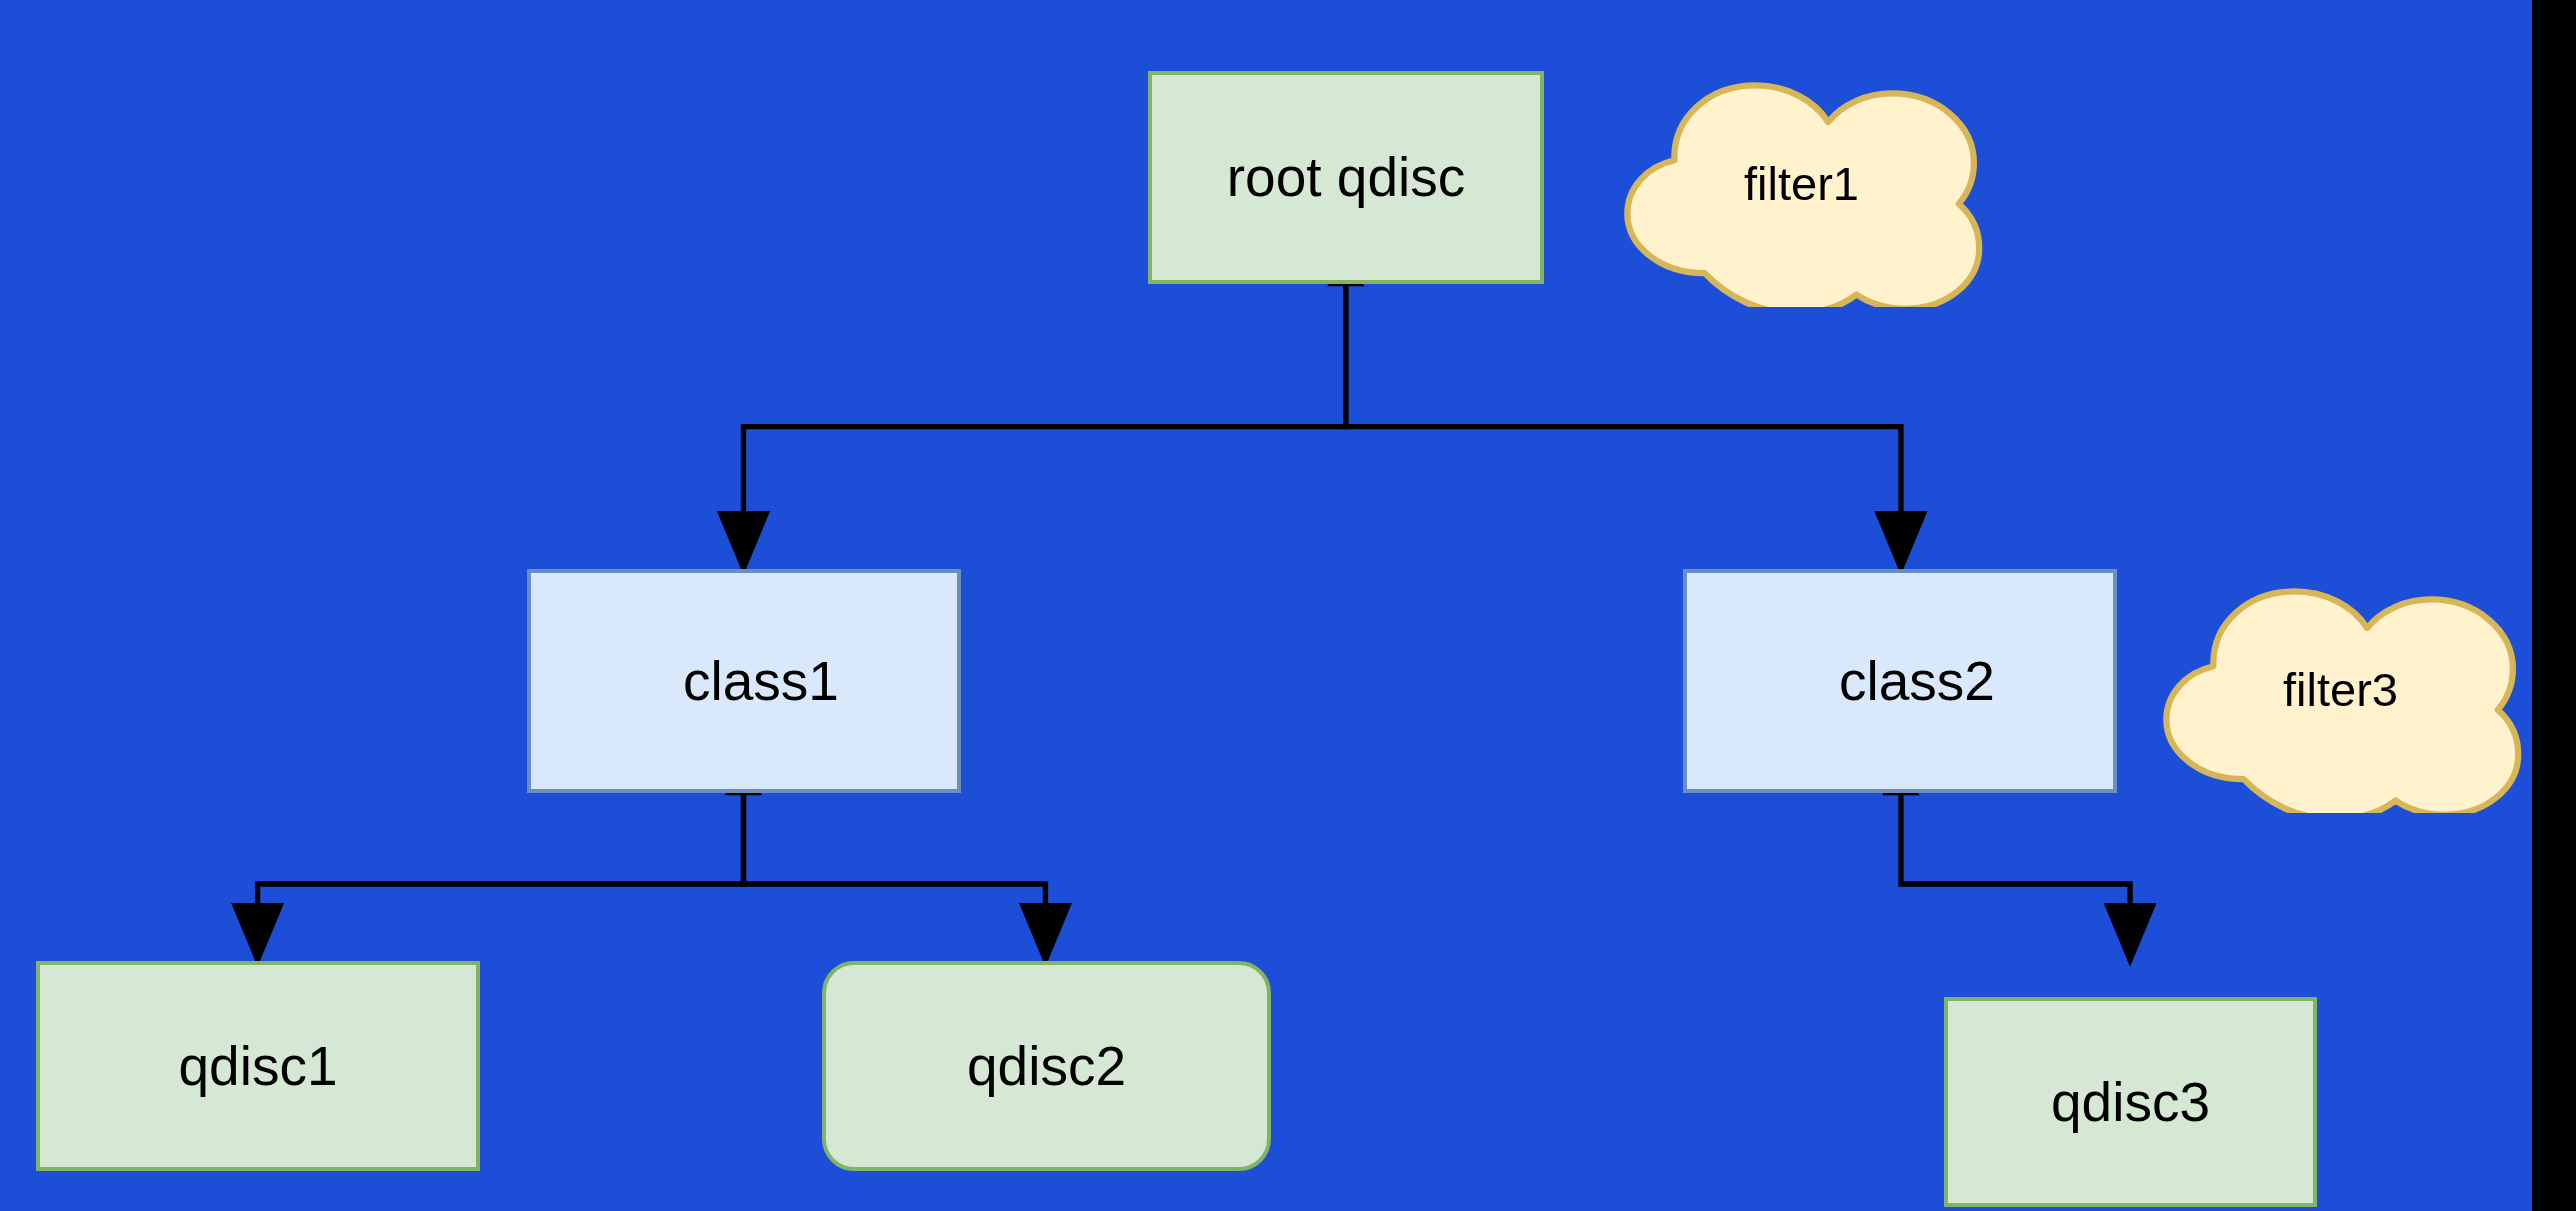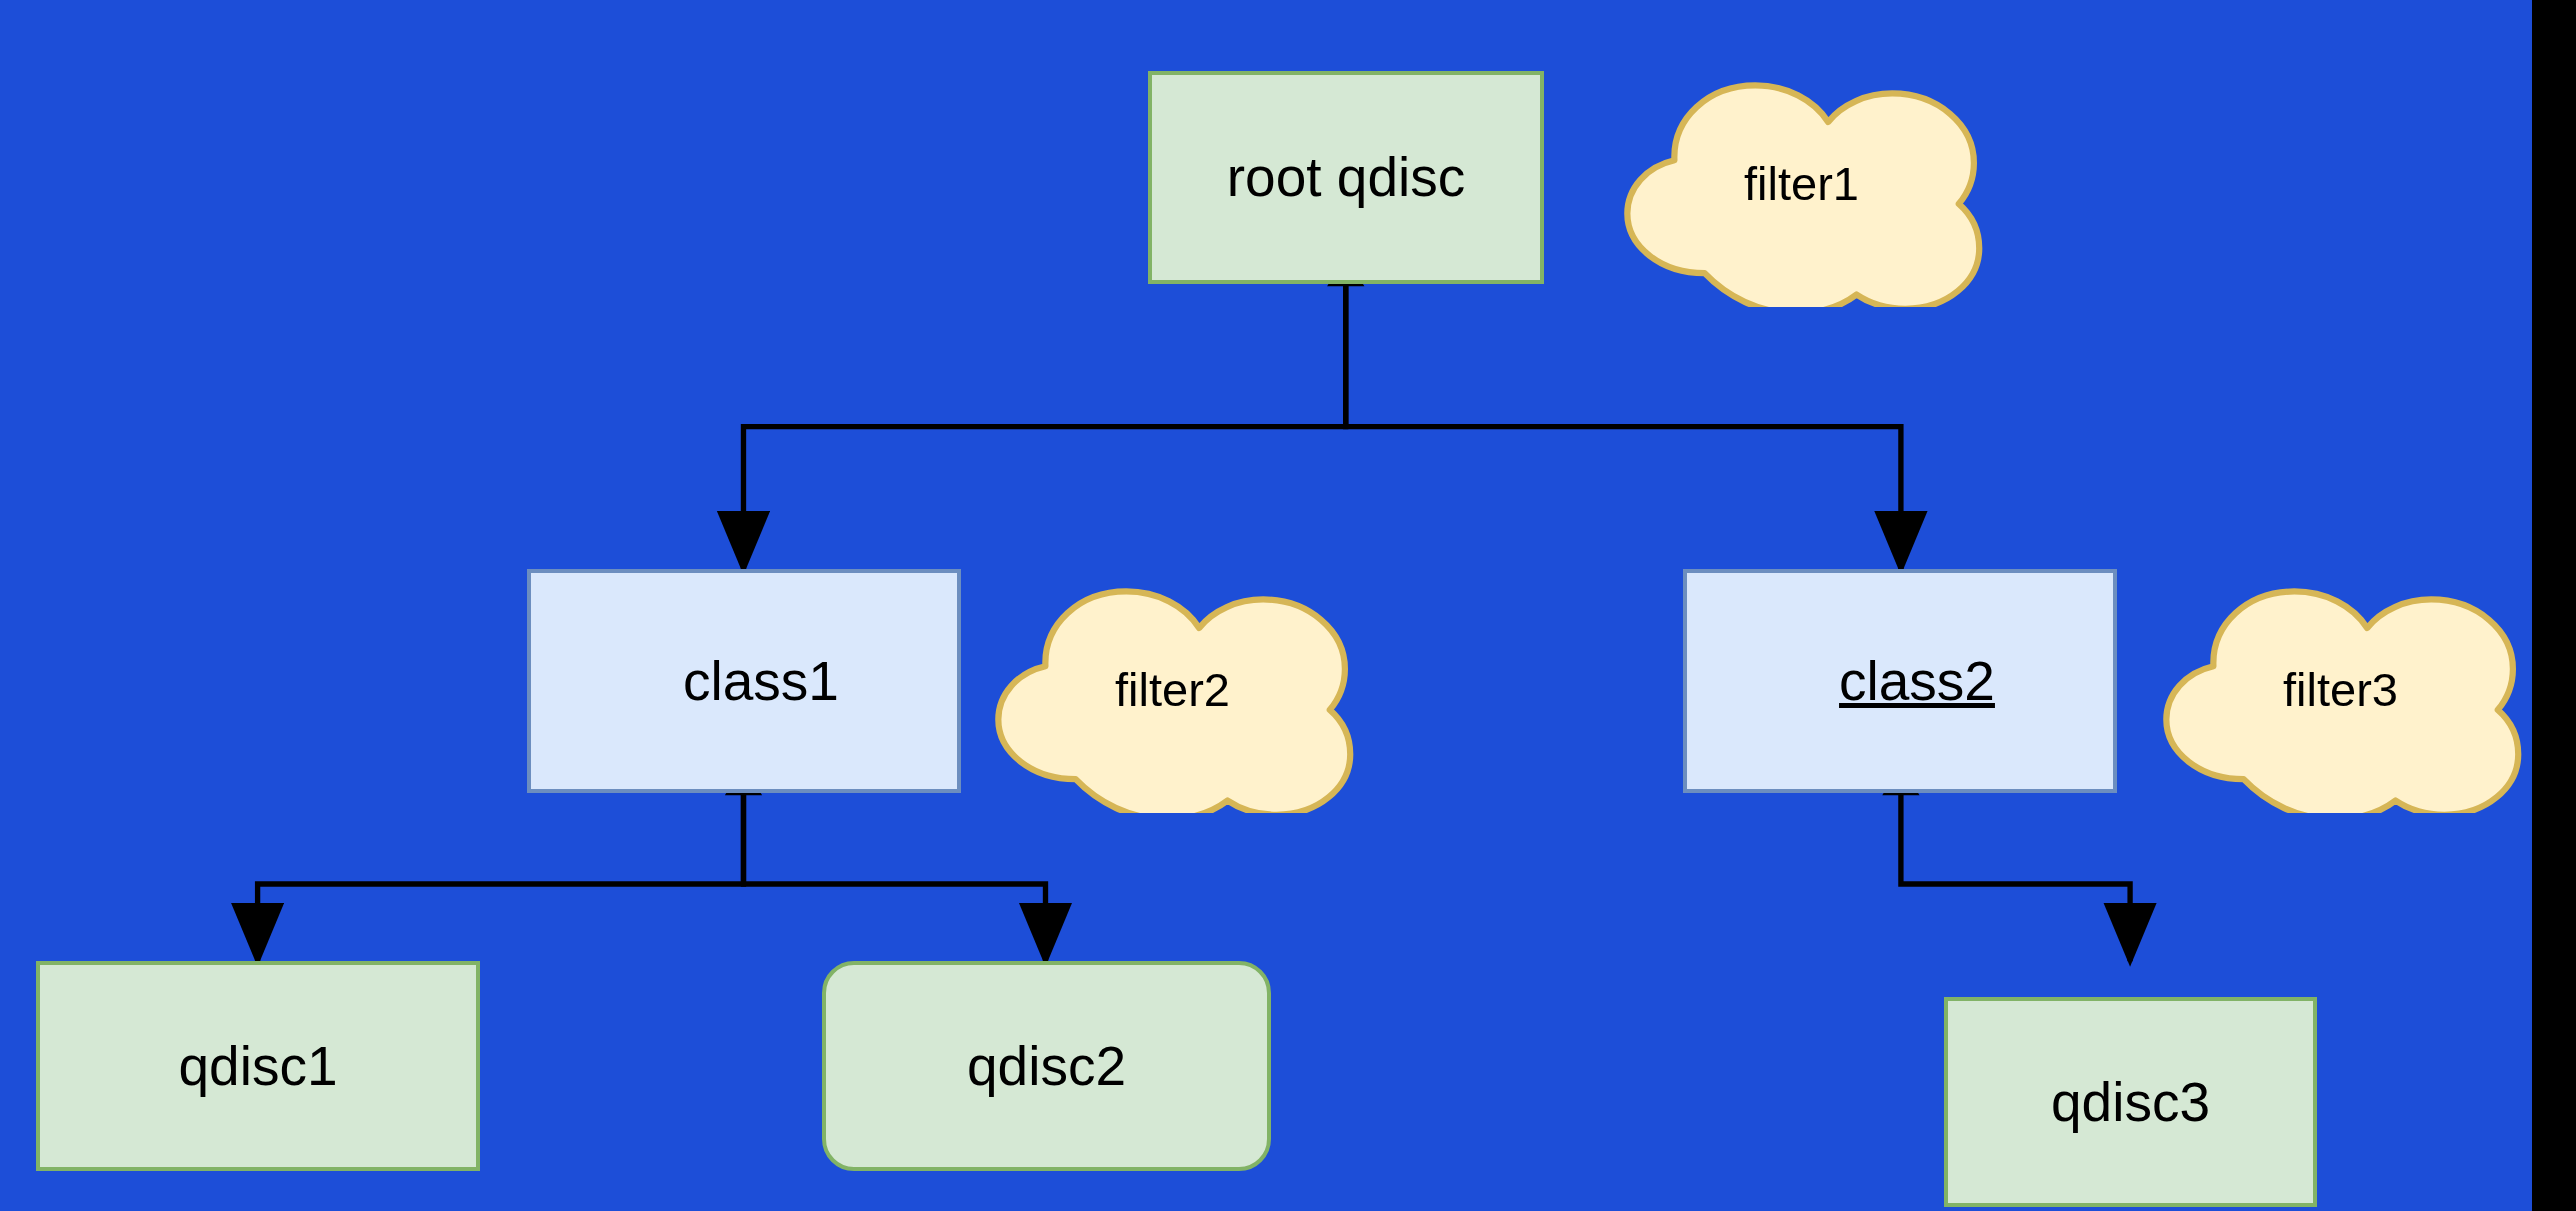--- a/index.html
+++ b/index.html
@@ -122,40 +122,22 @@
                C 265,289 241,297 214,297
                C 172,297 136,278 111,252 Z" fill="#fff2cc" stroke="#d6b656" stroke-width="7" stroke-linejoin="round"></path>
     </svg>
     <div class="cloud-label" style="top:52%;">filter1</div>
   </div>
 
   <div class="node box box-class" style="left:527px; top:569px; width:434px; height:224px;">
     <span class="node-label">class1</span>
   </div>
 
-  <div class="cloud-wrap" style="left:977px; top:555px; width:391px; height:258px;">
-    <svg viewBox="0 0 440 290" xmlns="http://www.w3.org/2000/svg" preserveAspectRatio="none">
-      <path d="M111,252
-               C 62,252 24,222 24,185
-               C 24,156 46,132 77,125
-               C 75,78 115,41 168,41
-               C 203,41 234,57 250,82
-               C 266,62 293,50 322,50
-               C 373,50 414,85 414,128
-               C 414,145 408,161 397,174
-               C 412,187 420,205 420,224
-               C 420,262 383,292 337,292
-               C 316,292 297,286 282,276
-               C 265,289 241,297 214,297
-               C 172,297 136,278 111,252 Z" fill="#fff2cc" stroke="#d6b656" stroke-width="7" stroke-linejoin="round"></path>
-    </svg>
-    <div class="cloud-label" style="top:52%;">filter2</div>
-  </div>
 
-  <div class="node box box-class" style="left:1683px; top:569px; width:434px; height:224px;text-decoration:underline;">
+  <div class="node box box-class" style="left:1683px; top:569px; width:434px; height:224px;">
     <span class="node-label">class2</span>
   </div>
 
   <div class="cloud-wrap" style="left:2145px; top:555px; width:391px; height:258px;">
     <svg viewBox="0 0 440 290" xmlns="http://www.w3.org/2000/svg" preserveAspectRatio="none">
       <path d="M111,252
                C 62,252 24,222 24,185
                C 24,156 46,132 77,125
                C 75,78 115,41 168,41
                C 203,41 234,57 250,82

